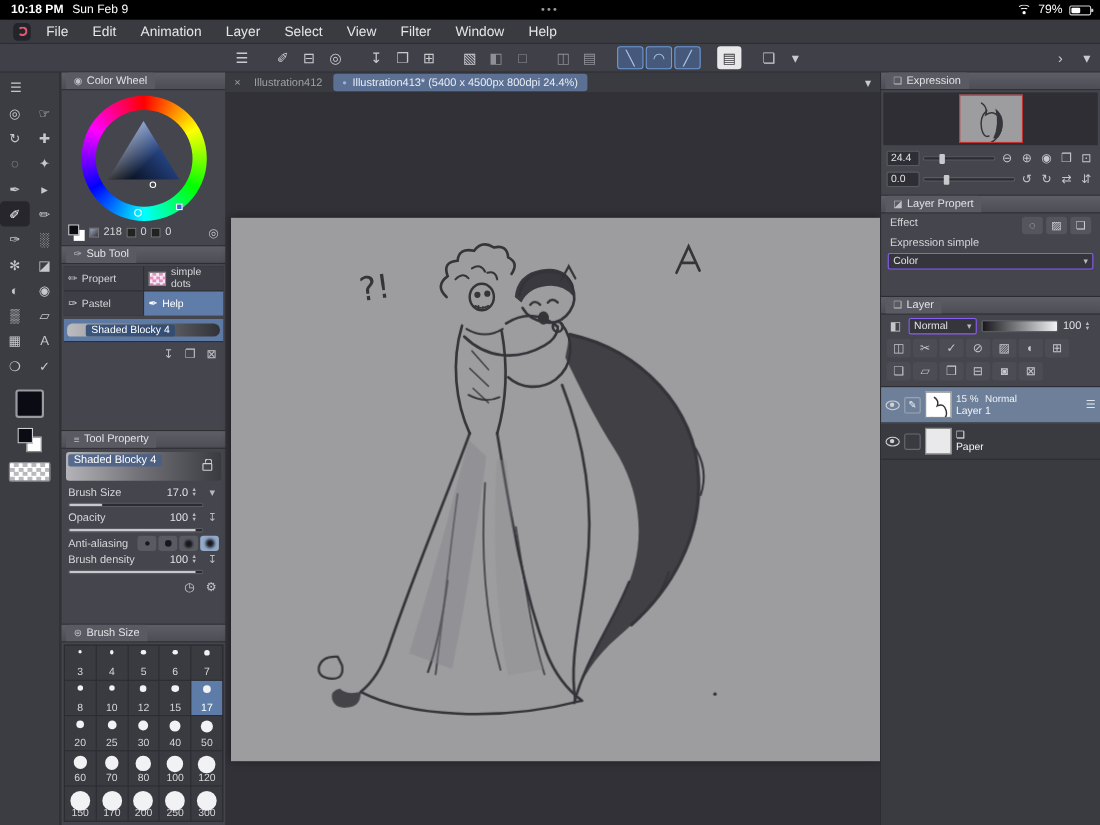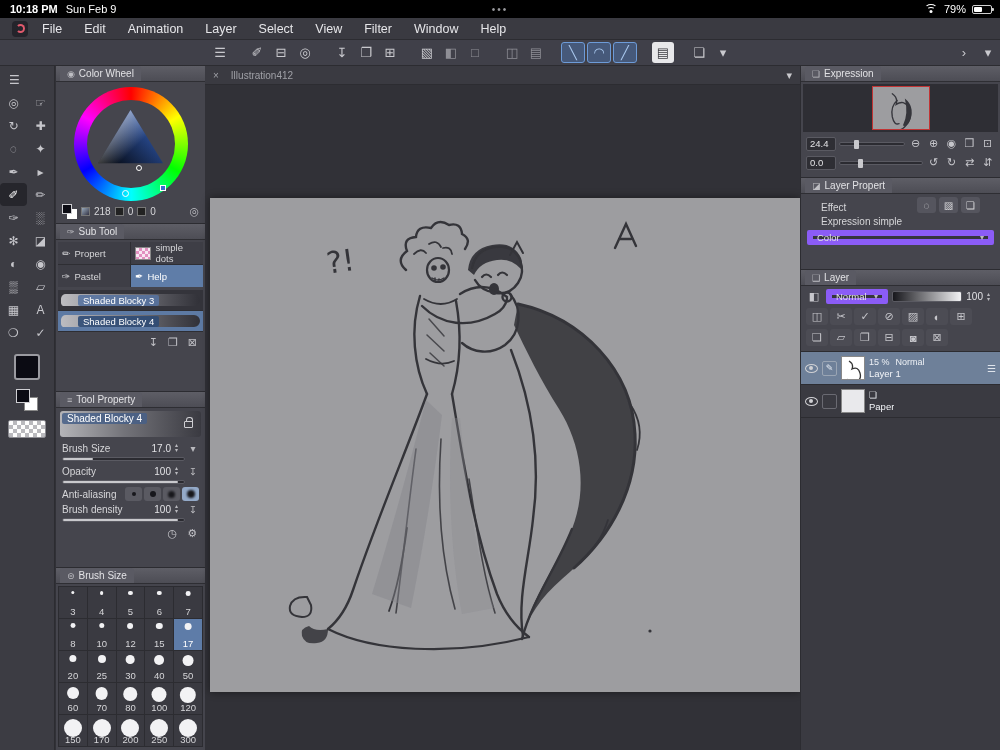--- a/index.html
+++ b/index.html
@@ -131,24 +131,24 @@
   .sec-nav{height:112px}
   .nav-thumbwrap{height:48px;background:#2e2e34;display:flex;align-items:center;justify-content:center;margin:2px}
   .nav-thumb{width:58px;height:44px;background:#9d9da0;border:1px solid #c23434}
   .nav-row{display:flex;align-items:center;gap:3px;padding:1px 5px;font-size:10px;height:19px}
   .nav-val{width:30px;height:14px;background:#2e2e34;border:1px solid #5a5a62;border-radius:2px;display:inline-flex;align-items:center;padding:0 3px;font-size:9.5px;color:#e2e2e5}
   .nav-slider{flex:1;height:4px;background:#2b2b31;border:1px solid #5a5a62;border-radius:2px;position:relative}
   .nav-slider i{position:absolute;left:22%;top:-3px;width:5px;height:9px;background:#c9c9cd;border-radius:1px}
   .nav-ico{width:15px;text-align:center;color:#c6c6cb;font-size:11px}
   
   .sec-lp{height:92px}
-  .lp-row{display:flex;align-items:flex-end;padding:3px 20px 0;font-size:10px;color:#d6d6d9}
+  .lp-row{display:flex;align-items:flex-start;padding:3px 8px 0;font-size:10px;color:#d6d6d9}
   .lp-btns{margin-left:auto;display:flex;gap:3px}
   .lp-btn{width:19px;height:16px;background:#55555e;border-radius:3px;display:inline-flex;align-items:center;justify-content:center;font-size:10px;color:#d6d6d9}
-  .dd{height:15px;background:#35353c;border:6px solid #8b5cf6;border-radius:2px;display:flex;align-items:center;font-size:9.5px;color:#e2e2e5;padding:0 4px;gap:4px}
+  .dd{height:15px;background:#35353c;border:1px solid #8b5cf6;border-radius:2px;display:flex;align-items:center;font-size:9.5px;color:#e2e2e5;padding:0 4px;gap:4px}
   .dd .caret{margin-left:auto;font-size:8px;color:#b9b9be}
   .lp-dd{margin:3px 6px 0}
   
   .sec-ly{flex:1;border-bottom:none;display:flex;flex-direction:column}
   .ly-blend{display:flex;align-items:center;gap:4px;padding:3px 5px 0}
   .ly-ico{width:16px;text-align:center;color:#c6c6cb;font-size:11px}
   .dd.blend{width:62px}
   .op-bar{flex:1;height:11px;border:1px solid #5a5a62;border-radius:2px;background:linear-gradient(90deg,#17171c,#f2f2f4)}
   .ly-tools{display:flex;align-items:center;gap:2px;padding:4px 5px 0}
   .ly-tool{width:22px;height:17px;display:inline-flex;align-items:center;justify-content:center;color:#c6c6cb;font-size:11px;background:#4c4c54;border-radius:3px}
@@ -431,24 +431,20 @@
           <b class="stg-ico">✑</b>
           <span>Pastel</span>
         </span>
         <span class="stg sel">
           <b class="stg-ico">✒</b>
           <span>Help</span>
         </span>
       </div>
     <div class="brows">
 
-        <div class="brow">
-          <i class="stroke"></i>
-          <span class="bname">Shaded Blocky 3</span>
-        </div>
         <div class="brow sel">
           <i class="stroke"></i>
           <span class="bname">Shaded Blocky 4</span>
         </div>
       </div>
     <div class="st-foot">
       <span>↧</span>
       <span>❐</span>
       <span>⊠</span>
     </div>
@@ -642,20 +638,24 @@
           <span class="bnum">300</span>
         </div>
       </div>
   </div>
 </div>
 
 <div class="canvas-col">
   <div class="tabbar">
     <span class="tab-close">×</span>
     <span class="tab">Illustration412</span>
+    <span class="tab active">
+      <span class="dot">●</span>
+      <span>Illustration413* (5400 x 4500px 800dpi 24.4%)</span>
+    </span>
     <span class="tab-exp">▾</span>
   </div>
   <div class="paper">
     <svg viewBox="0 0 590 494" preserveAspectRatio="none">
       <g fill="none" stroke="#2b2b30" stroke-width="2.4" stroke-linecap="round" opacity="0.92">
         <text x="116" y="74" font-size="30" font-family="DejaVu Sans" fill="#2b2b30" stroke="none" transform="rotate(-8 130 60)">?!</text>
         <path d="M405,50 L416,26 L426,48 M409,41 L421,41"></path>
         <path d="M196,72 q-11,-10 1,-19 q-5,-13 9,-14 q1,-12 15,-9 q7,-10 18,-3 q12,-3 13,9 q10,5 3,15"></path>
         <path d="M204,56 q7,-7 12,-1 M219,46 q8,-5 12,3 M233,50 q8,-2 9,6" stroke-width="1.8"></path>
         <ellipse cx="228" cy="72" rx="11" ry="12" stroke-width="2.2"></ellipse>

